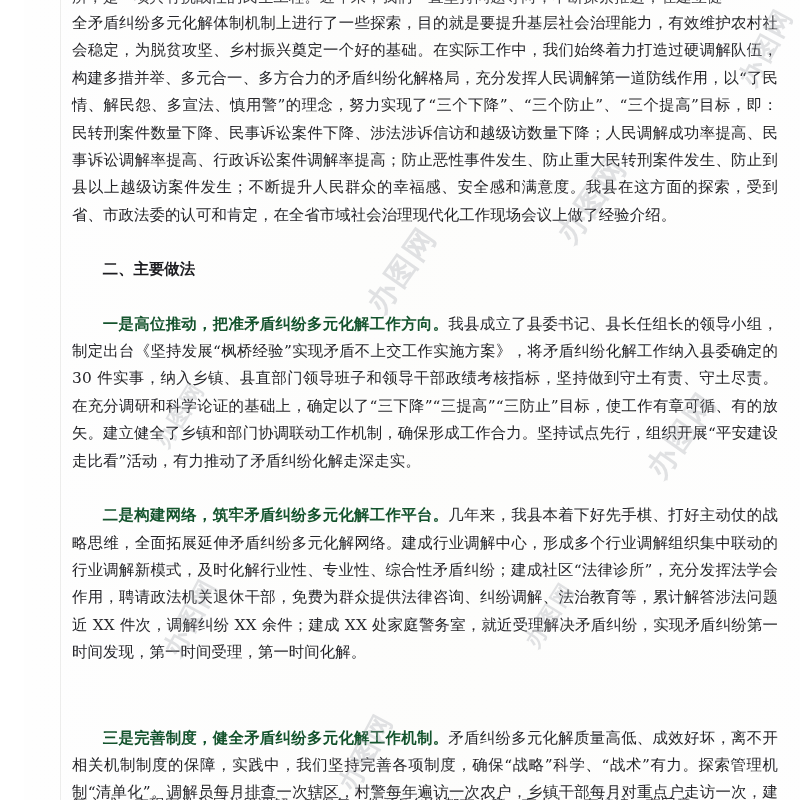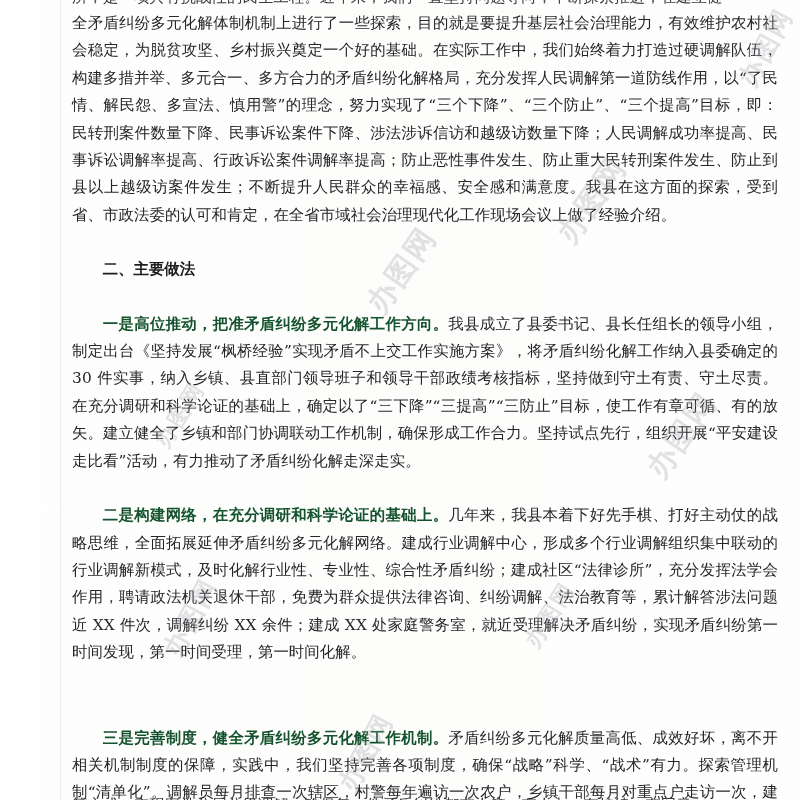--- a/index.html
+++ b/index.html
@@ -152,21 +152,21 @@
     <div class="spacer-md"></div>
 
     <p class="heading">二、主要做法</p>
 
     <div class="spacer-md"></div>
 
     <p class="para"><span class="lead">一是高位推动，把准矛盾纠纷多元化解工作方向。</span><span>我县成立了县委书记、县长任组长的领导小组，制定出台《坚持发展“枫桥经验”实现矛盾不上交工作实施方案》，将矛盾纠纷化解工作纳入县委确定的 30 件实事，纳入乡镇、县直部门领导班子和领导干部政绩考核指标，坚持做到守土有责、守土尽责。在充分调研和科学论证的基础上，确定以了“三下降”“三提高”“三防止”目标，使工作有章可循、有的放矢。建立健全了乡镇和部门协调联动工作机制，确保形成工作合力。坚持试点先行，组织开展“平安建设走比看”活动，有力推动了矛盾纠纷化解走深走实。</span></p>
 
     <div class="spacer-md"></div>
 
-    <p class="para"><span class="lead">二是构建网络，在充分调研和科学论证的基础上。</span><span>几年来，我县本着下好先手棋、打好主动仗的战略思维，全面拓展延伸矛盾纠纷多元化解网络。建成行业调解中心，形成多个行业调解组织集中联动的行业调解新模式，及时化解行业性、专业性、综合性矛盾纠纷；建成社区“法律诊所”，充分发挥法学会作用，聘请政法机关退休干部，免费为群众提供法律咨询、纠纷调解、法治教育等，累计解答涉法问题近 XX 件次，调解纠纷 XX 余件；建成 XX 处家庭警务室，就近受理解决矛盾纠纷，实现矛盾纠纷第一时间发现，第一时间受理，第一时间化解。</span></p>
+    <p class="para"><span class="lead">二是构建网络，筑牢矛盾纠纷多元化解工作平台。</span><span>几年来，我县本着下好先手棋、打好主动仗的战略思维，全面拓展延伸矛盾纠纷多元化解网络。建成行业调解中心，形成多个行业调解组织集中联动的行业调解新模式，及时化解行业性、专业性、综合性矛盾纠纷；建成社区“法律诊所”，充分发挥法学会作用，聘请政法机关退休干部，免费为群众提供法律咨询、纠纷调解、法治教育等，累计解答涉法问题近 XX 件次，调解纠纷 XX 余件；建成 XX 处家庭警务室，就近受理解决矛盾纠纷，实现矛盾纠纷第一时间发现，第一时间受理，第一时间化解。</span></p>
 
     <div class="spacer-lg"></div>
 
     <p class="para"><span class="lead">三是完善制度，健全矛盾纠纷多元化解工作机制。</span><span>矛盾纠纷多元化解质量高低、成效好坏，离不开相关机制制度的保障，实践中，我们坚持完善各项制度，确保“战略”科学、“战术”有力。探索管理机制“清单化”。调解员每月排查一次辖区，村警每年遍访一次农户，乡镇干部每月对重点户走访一次，建立排查问题台账，化解一个销号一个，及时跟踪回访，确保将矛盾纠纷化解在萌芽；探索案件办理“流程化”。科学规范案件办理流程，利用转办、交办</span></p>
 
   </div>
 
   <div id="clipped-bottom">
     <p class="para">等方式，实现案件分层分级调解，确保每一件矛盾纠纷都有人管、有人办、有持续、有回音；</p>
   </div>

